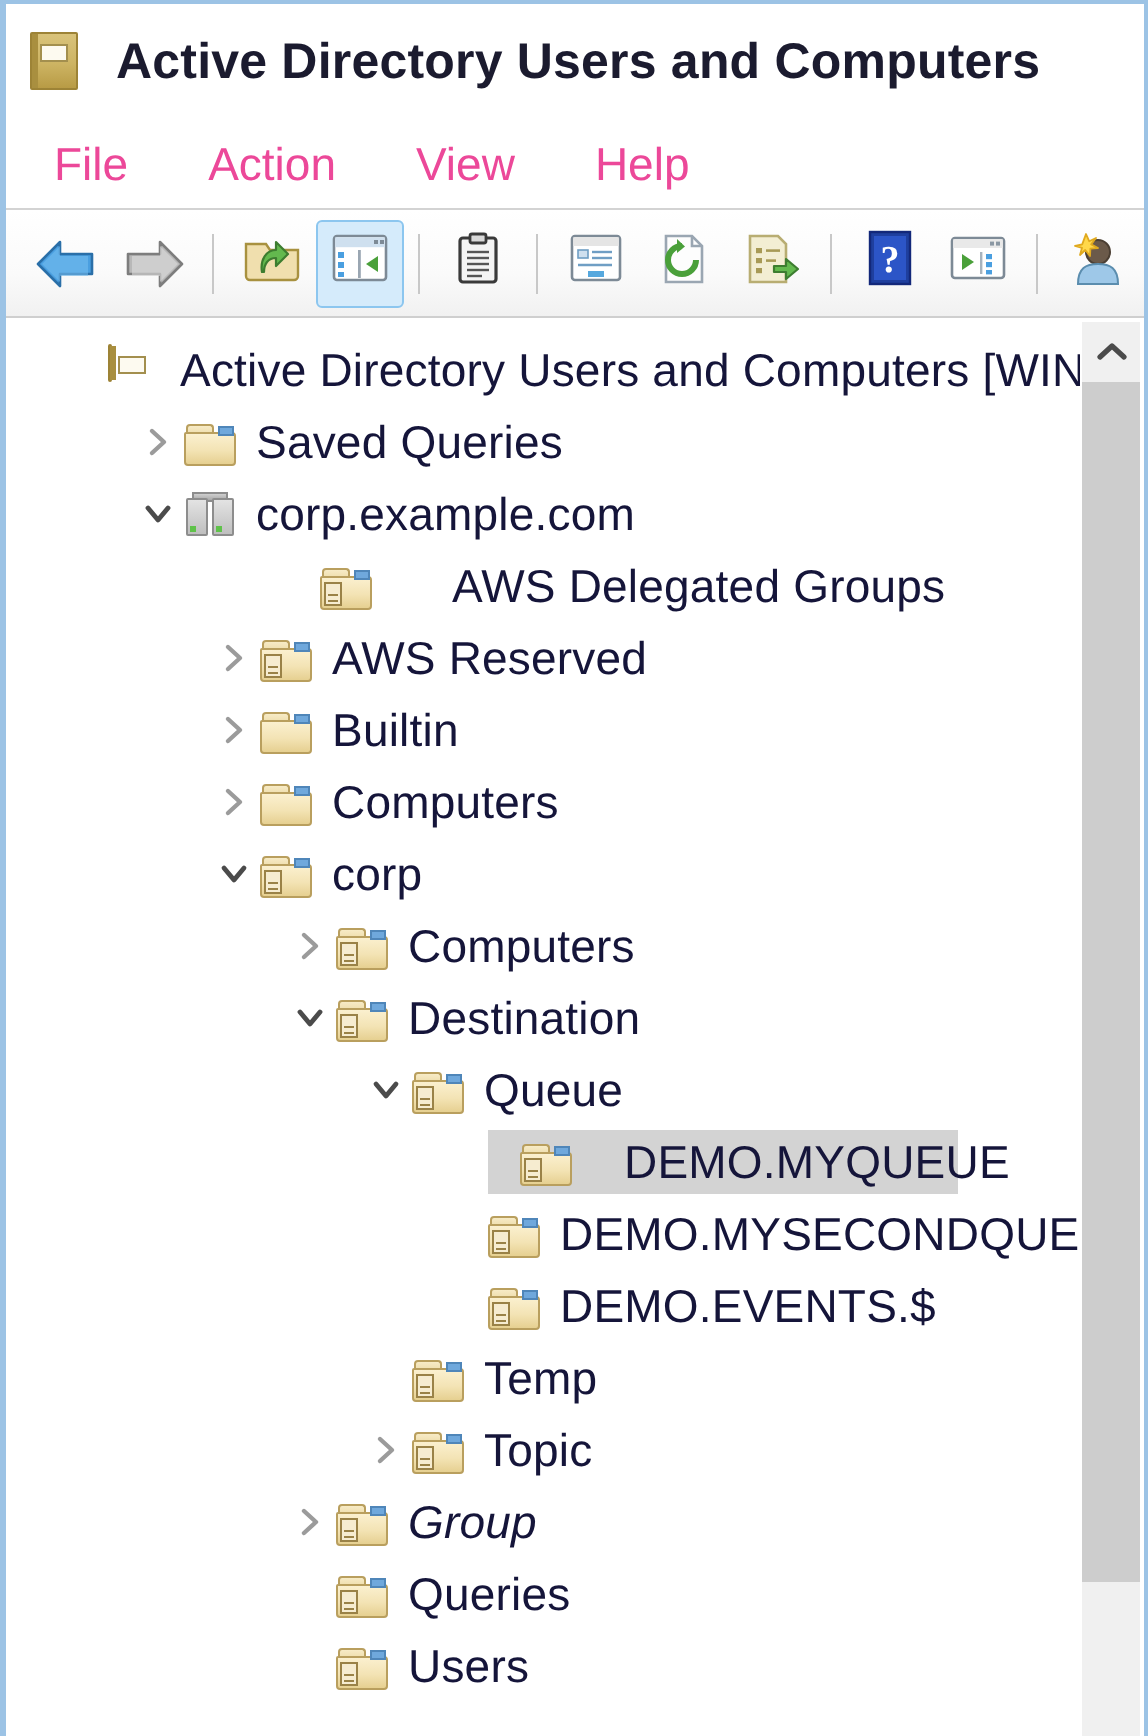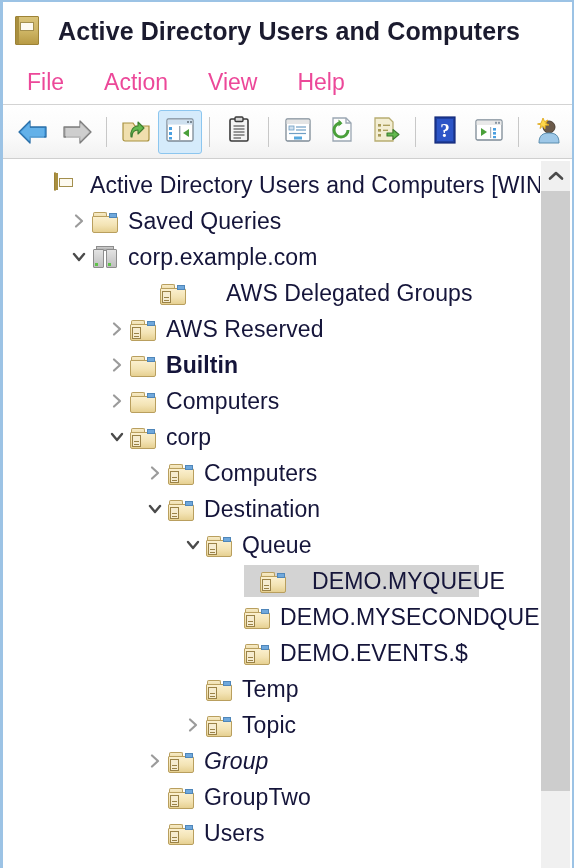--- a/index.html
+++ b/index.html
@@ -417,21 +417,21 @@
                 <span class="tab"></span>
                 <span class="body"></span>
                 <span class="chip"></span>
                 <span class="doc"></span>
               </span>
             </span>
             <span class="lbl">AWS Reserved</span>
           </span>
         </div>
         <div class="row">
-          <span class="content" style="padding-left:98px;font-weight:bold;">
+          <span class="content" style="padding-left:98px;">
             <span class="twisty">
               <svg width="16" height="18" viewBox="0 0 16 18">
                 <path d="M5 3.5 L11 9 L5 14.5" fill="none" stroke="#9b9b9b" stroke-width="2.2" stroke-linecap="round" stroke-linejoin="round"></path>
               </svg>
             </span>
             <span class="ic">
               <span class="folder">
                 <span class="tab"></span>
                 <span class="body"></span>
                 <span class="chip"></span>
@@ -626,21 +626,21 @@
           <span class="content" style="padding-left:136px;">
             <span class="twisty"></span>
             <span class="ic">
               <span class="folder ou">
                 <span class="tab"></span>
                 <span class="body"></span>
                 <span class="chip"></span>
                 <span class="doc"></span>
               </span>
             </span>
-            <span class="lbl">GroupTwo</span>
+            <span class="lbl">Queries</span>
           </span>
         </div>
         <div class="row">
           <span class="content" style="padding-left:136px;">
             <span class="twisty"></span>
             <span class="ic">
               <span class="folder ou">
                 <span class="tab"></span>
                 <span class="body"></span>
                 <span class="chip"></span>

